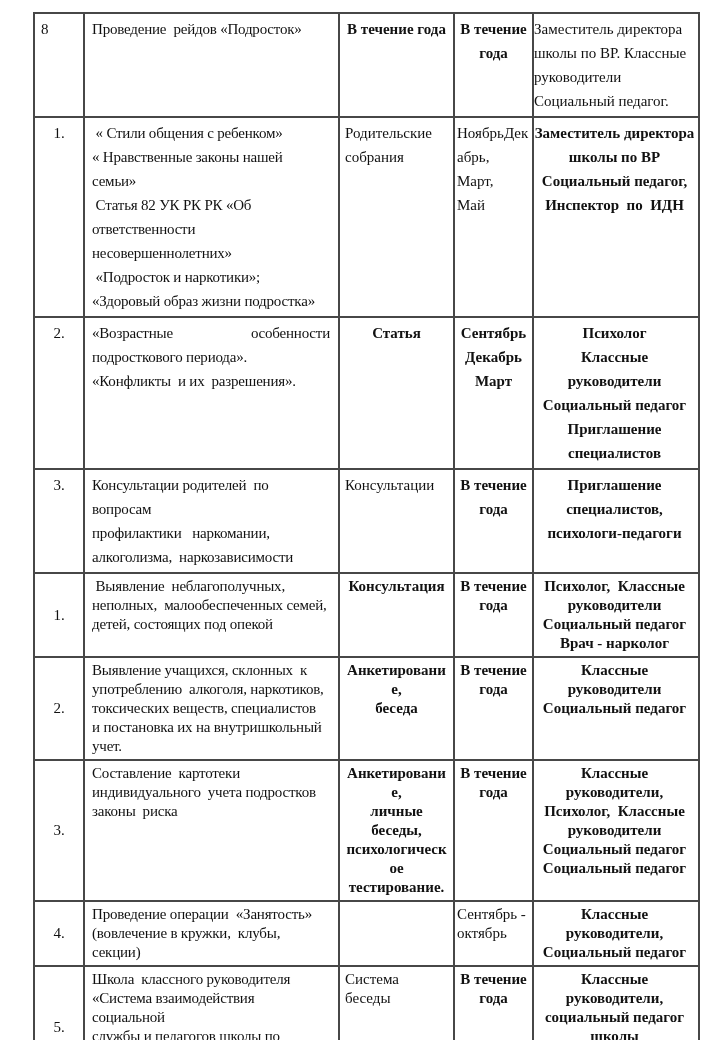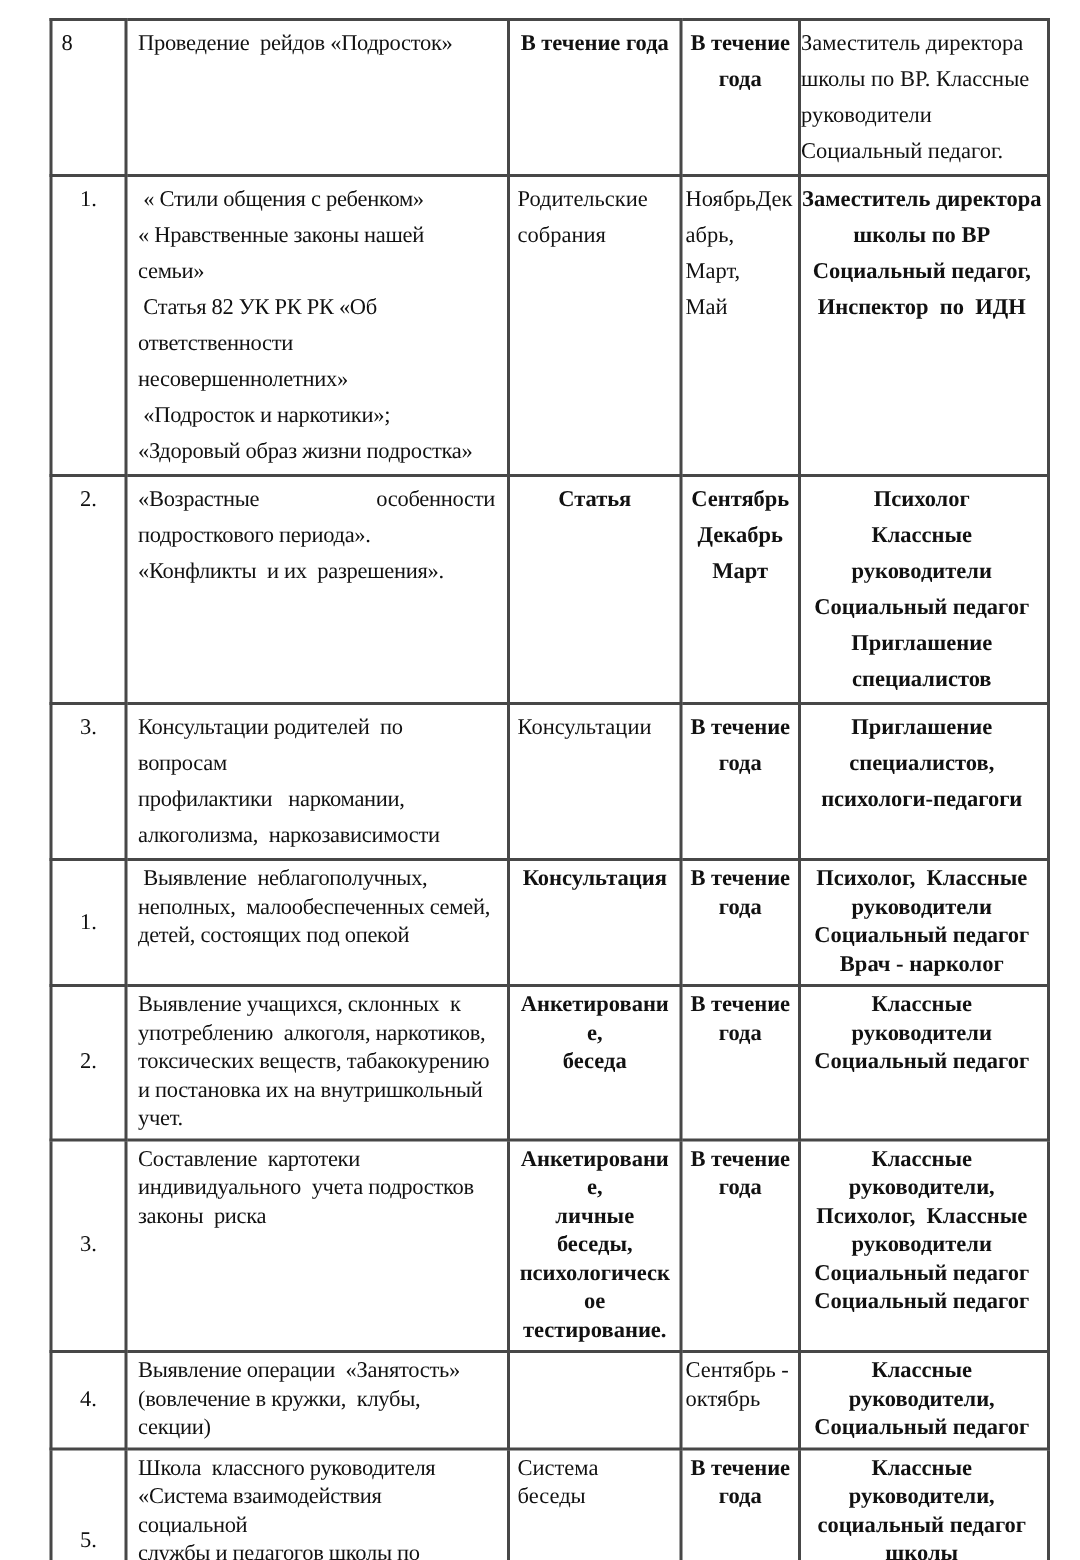--- a/index.html
+++ b/index.html
@@ -121,21 +121,21 @@
       <td class="resp c">Психолог,  Классные
 руководители
 Социальный педагог
 Врач - нарколог</td>
     </tr>
 
     <tr class="pb" style="height:101px">
       <td class="num">2.</td>
       <td class="act">Выявление учащихся, склонных  к
 употреблению  алкоголя, наркотиков,
-токсических веществ, табакокурению
+токсических веществ, специалистов
 и постановка их на внутришкольный
 учет.</td>
       <td class="c">Анкетирование,
 беседа</td>
       <td class="tim c">В течение
 года</td>
       <td class="resp c">Классные
 руководители
 Социальный педагог</td>
     </tr>
@@ -154,21 +154,21 @@
       <td class="resp c">Классные
 руководители,
 Психолог,  Классные
 руководители
 Социальный педагог
 Социальный педагог</td>
     </tr>
 
     <tr class="pb" style="height:59px">
       <td class="num">4.</td>
-      <td class="act">Выявление операции  «Занятость»
+      <td class="act">Проведение операции  «Занятость»
 (вовлечение в кружки,  клубы, секции)</td>
       <td></td>
       <td class="tim">Сентябрь -
 октябрь</td>
       <td class="resp c">Классные
 руководители,
 Социальный педагог</td>
     </tr>
 
     <tr class="pb" style="height:99px">

